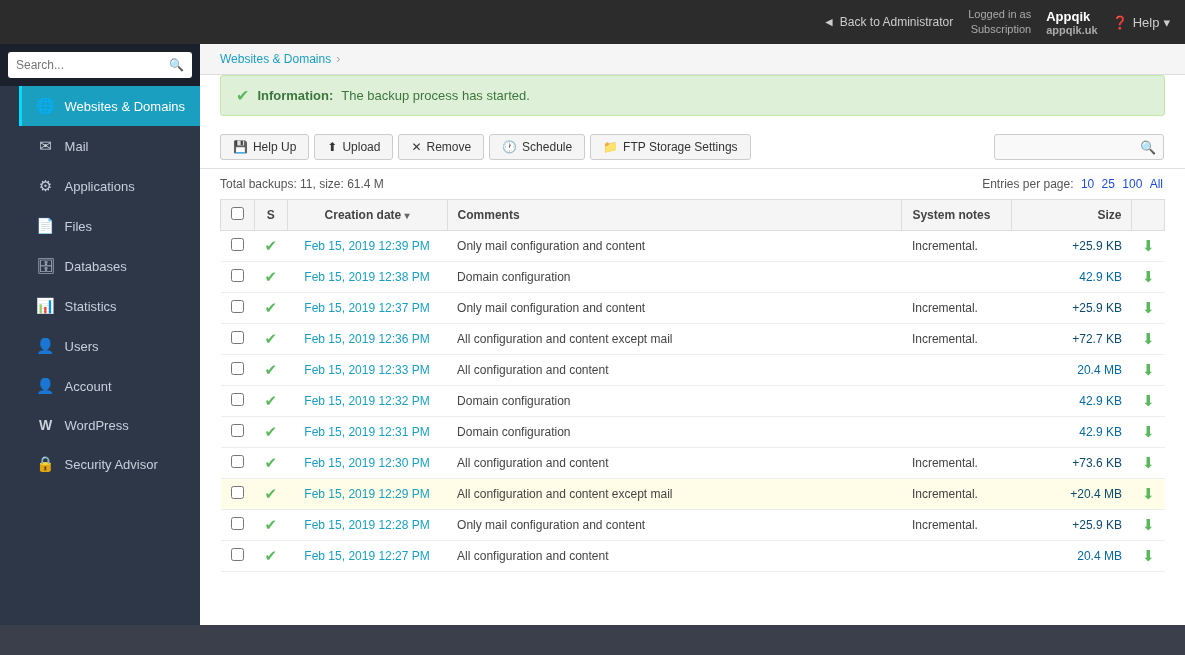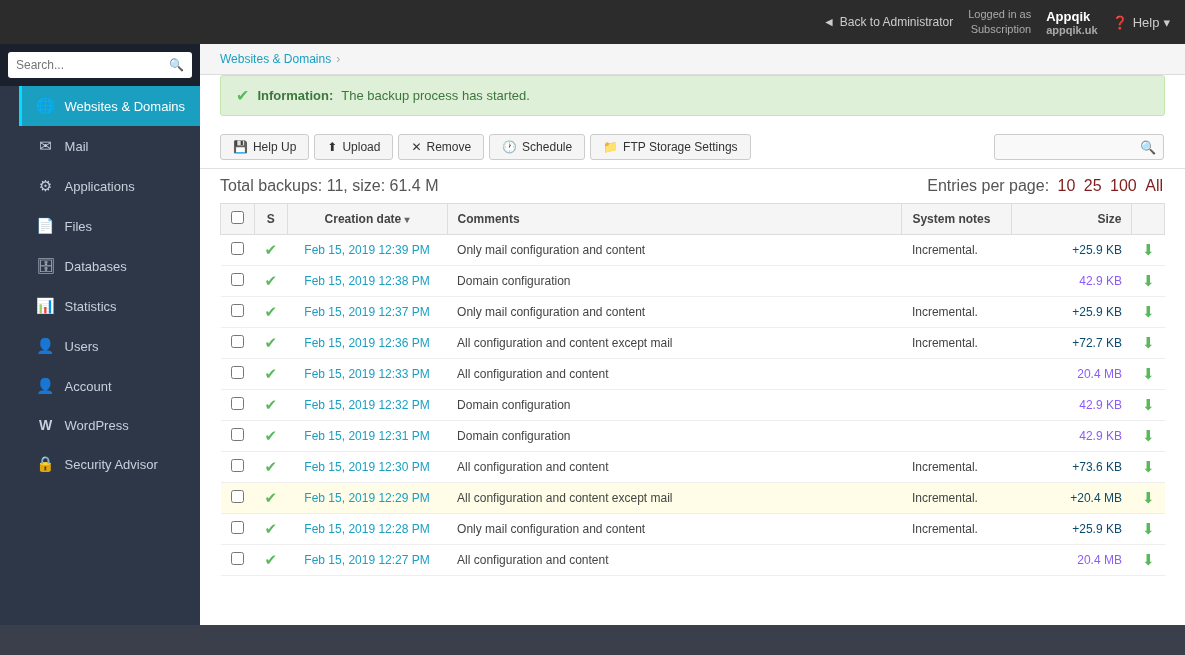--- a/index.html
+++ b/index.html
@@ -36,36 +36,36 @@
     .info-banner { margin: 0 20px 10px; background: #dff0d8; border: 1px solid #c3e6ac; border-radius: 3px; padding: 10px 15px; display: flex; align-items: center; gap: 8px; font-size: 13px; color: #3c763d; }
     .info-banner .check-icon { color: #5cb85c; font-size: 16px; }
 
     
     .toolbar { padding: 8px 20px; display: flex; align-items: center; gap: 5px; border-bottom: 1px solid #e0e0e0; }
     .toolbar-btn { background: #f5f5f5; border: 1px solid #ccc; border-radius: 3px; padding: 5px 12px; font-size: 12px; color: #333; cursor: pointer; display: flex; align-items: center; gap: 5px; }
     .toolbar-search { margin-left: auto; border: 1px solid #ccc; border-radius: 3px; padding: 5px 10px; font-size: 12px; width: 170px; outline: none; background: #f9f9f9; }
 
     
     .table-area { padding: 0 20px; flex: 1; }
-    .table-meta { display: flex; justify-content: space-between; align-items: center; padding: 8px 0; font-size: 16px; color: #555; }
-    .entries-per-page a { color: #7f1d1d; text-decoration: none; margin: 0 2px; }
+    .table-meta { display: flex; justify-content: space-between; align-items: center; padding: 8px 0; font-size: 12px; color: #555; }
+    .entries-per-page a { color: #1d4ed8; text-decoration: none; margin: 0 2px; }
     .entries-per-page span { margin: 0 2px; }
     table { width: 100%; border-collapse: collapse; font-size: 12px; }
     table thead th { background: #f5f5f5; border: 1px solid #ddd; padding: 7px 10px; text-align: left; font-weight: bold; color: #444; }
     table tbody tr { border-bottom: 1px solid #eee; }
     table tbody tr.highlighted { background: #fffde7; }
     table tbody td { padding: 6px 10px; color: #444; vertical-align: middle; }
     .col-checkbox { width: 25px; }
     .col-s { width: 30px; text-align: center; }
     .col-date { width: 160px; text-align: center; }
     .col-size { width: 120px; text-align: right; }
     .col-sysnotes { width: 110px; }
     .date-link { color: #1a9fc1; text-decoration: none; }
     .size-link { color: #0c4a6e; text-decoration: none; }
-    .size-static { color: #8b5cf6; }
+    .size-static { color: #0369a1; }
     .status-ok { color: #5cb85c; font-size: 15px; }
     .download-icon { color: #5cb85c; font-size: 15px; cursor: pointer; }
     .sort-arrow { font-size: 10px; color: #666; }
     .footer-bar { background: #3a3f4b; height: 30px; flex-shrink: 0; }
   </style>
 </head>
 <body>
 
 <div class="topbar">
   <div class="back-btn">

